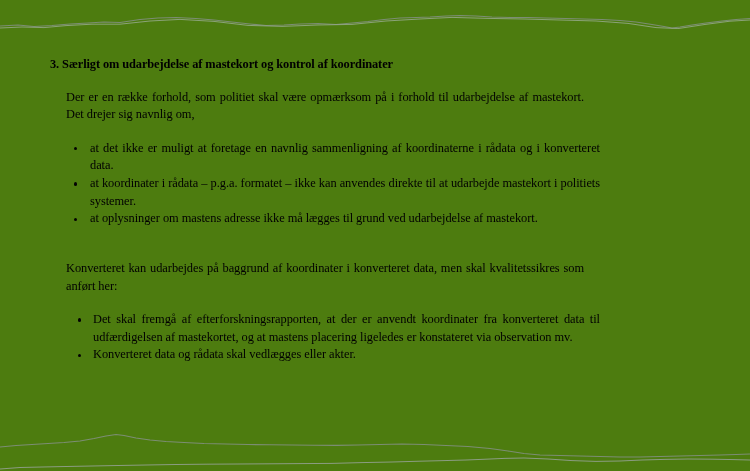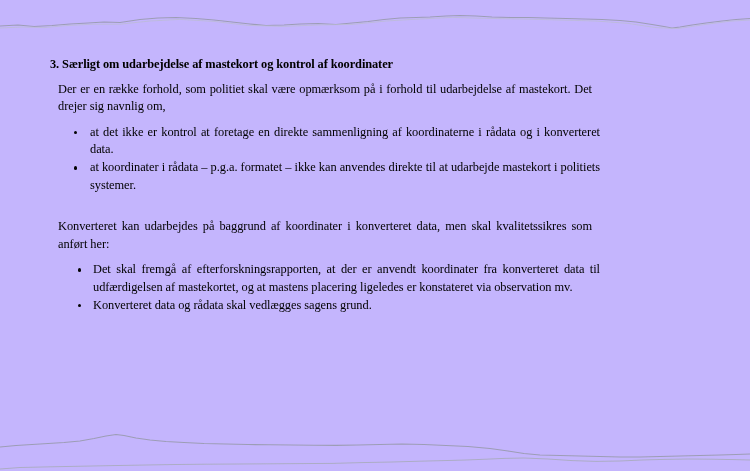--- a/index.html
+++ b/index.html
@@ -14,21 +14,21 @@
     overflow: hidden;
     font-family: "Liberation Serif", "DejaVu Serif", serif;
     color: #000000;
     -webkit-font-smoothing: none;
   }
 
   .page {
     position: relative;
     width: 750px;
     height: 471px;
-    background: #c4b5fd;
+    background: #4d7c0f;
   }
 
   
   .tear {
     position: absolute;
     left: 0;
     width: 750px;
     height: 46px;
     pointer-events: none;
     opacity: .72;
@@ -51,21 +51,21 @@
     letter-spacing: -0.1px;
     margin: 0 0 1px 0;
     white-space: nowrap;
   }
 
   .para {
     font-size: 12.4px;
     line-height: 17.4px;
     text-align: justify;
     text-justify: inter-word;
-    margin: 8px;
+    margin: 16px;
     letter-spacing: -0.05px;
   }
 
   .spacer-para { height: 16px; }
 
   ul.bullets {
     list-style: none;
     margin: 0;
     padding: 0;
   }
@@ -125,37 +125,40 @@
   </svg>
 
   <div class="doc">
 
     <h1 class="heading">3. Særligt om udarbejdelse af mastekort og kontrol af koordinater</h1>
 
     <p class="para">Der er en række forhold, som politiet skal være opmærksom på i forhold til udarbejdelse af mastekort. Det drejer sig navnlig om,</p>
 
     <ul class="bullets list-a">
       <li>
-        <span class="btxt">at det ikke er kontrol at foretage en direkte sammenligning af koordinaterne i rådata og i konverteret data.</span>
+        <span class="btxt">at det ikke er muligt at foretage en navnlig sammenligning af koordinaterne i rådata og i konverteret data.</span>
       </li>
       <li>
         <span class="btxt">at koordinater i rådata – p.g.a. formatet – ikke kan anvendes direkte til at udarbejde mastekort i politiets systemer.</span>
+      </li>
+      <li>
+        <span class="btxt noj">at oplysninger om mastens adresse ikke må lægges til grund ved udarbejdelse af mastekort.</span>
       </li>
     </ul>
 
     <div class="spacer-para"></div>
 
     <p class="para">Konverteret kan udarbejdes på baggrund af koordinater i konverteret data, men skal kvalitetssikres som anført her:</p>
 
     <ul class="bullets list-b">
       <li>
         <span class="btxt">Det skal fremgå af efterforskningsrapporten, at der er anvendt koordinater fra konverteret data til udfærdigelsen af mastekortet, og at mastens placering ligeledes er konstateret via observation mv.</span>
       </li>
       <li>
-        <span class="btxt noj">Konverteret data og rådata skal vedlægges sagens grund.</span>
+        <span class="btxt noj">Konverteret data og rådata skal vedlægges eller akter.</span>
       </li>
     </ul>
 
   </div>
 
   <svg class="tear tear-bottom" viewBox="0 0 750 46" preserveAspectRatio="none">
     <path d="M0 22 L16 20.5 L32 19.5 L48 18.5 L64 17.5 L80 16 L94 13.5
              L106 11 L116 9.5 L124 10.5 L136 13 L150 15 L166 16.5 L184 17.5
              L204 18.5 L226 19 L248 19.5 L270 19.8 L292 20 L314 20.2
              L336 20.4 L358 20 L380 19.5 L402 19 L424 19.5 L446 20.5

